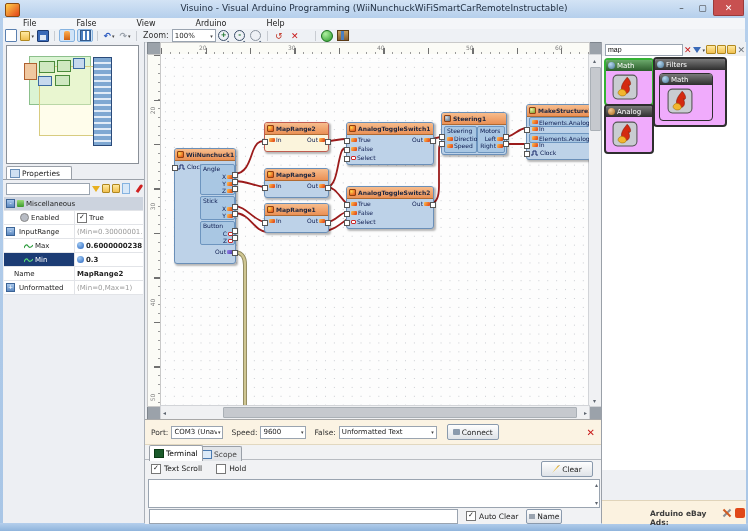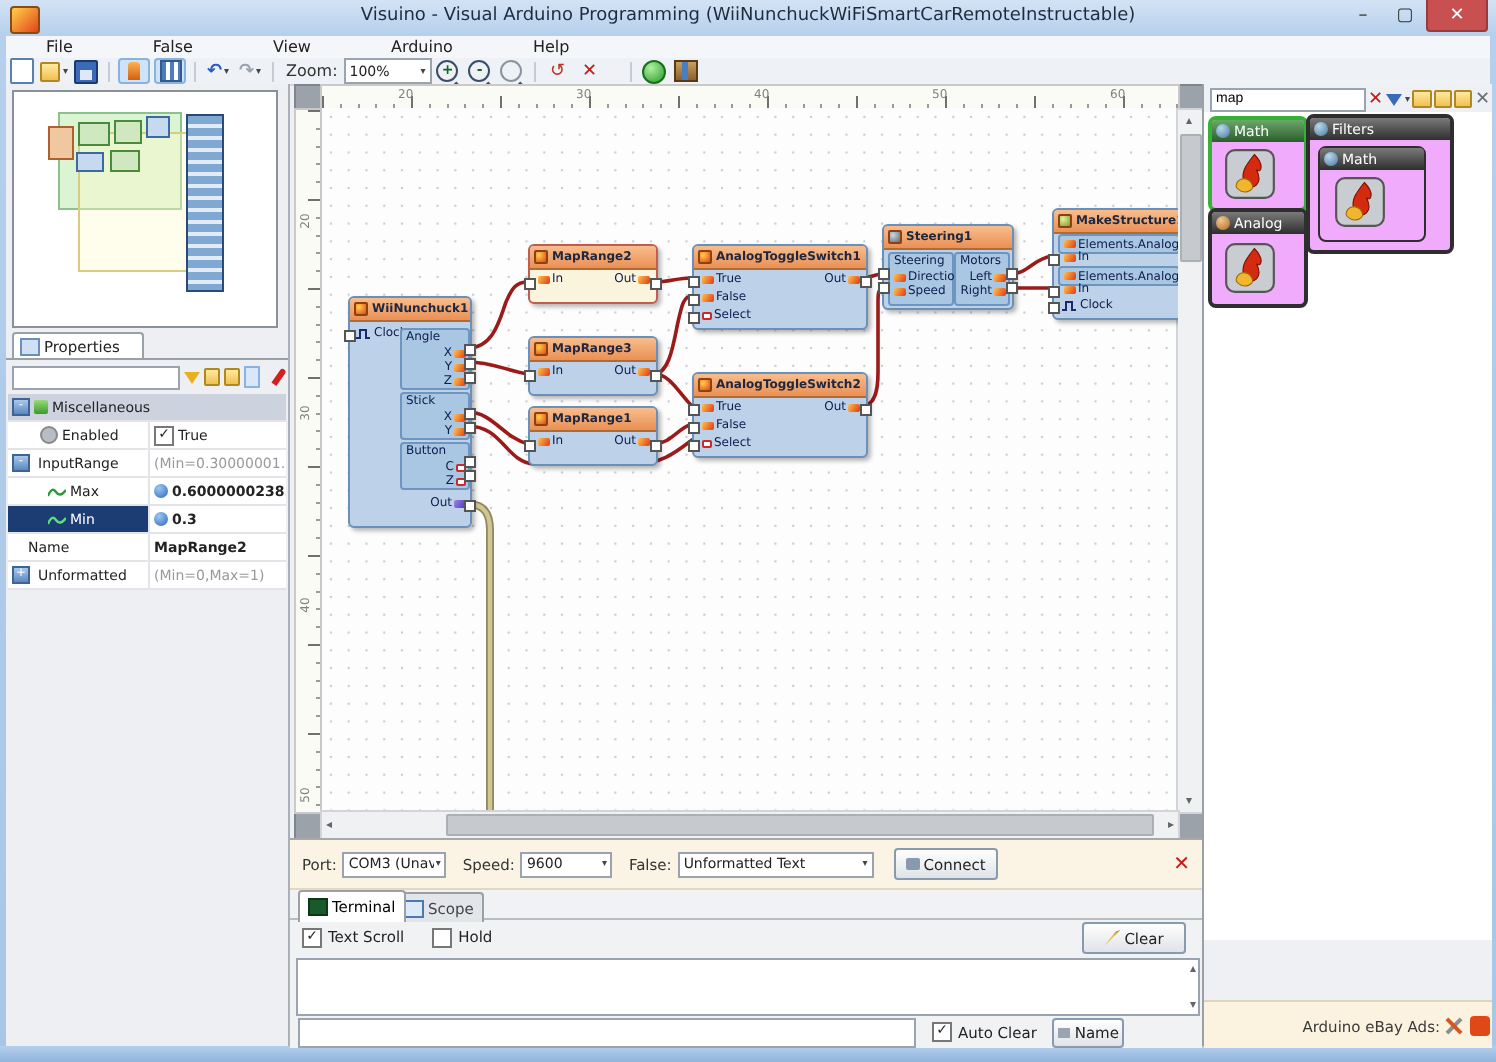--- a/index.html
+++ b/index.html
@@ -92,21 +92,21 @@
   .rsearch{position:absolute;left:3px;top:1px;width:140px;height:13px;display:flex;align-items:center;gap:1px;}
   .rsearch input{width:72px;height:10px;border:1px solid #9aa4b0;font-size:7px;padding:0 2px;}
   .palette{position:absolute;left:0;top:14px;width:144px;height:414px;background:#fff;}
   .pgroupbox{position:absolute;background:#f0abfc;border:2px solid #2e2e2e;border-radius:4px;}
   .pgroupbox.selgreen{border-color:#35b235;}
   .phead{height:11px;background:linear-gradient(#7a7a7a,#2e2e2e);border-radius:2px 2px 0 0;color:#fff;font-size:7px;display:flex;align-items:center;gap:2px;padding:0 2px;white-space:nowrap;overflow:hidden;}
   .phead.green{background:linear-gradient(#6aa86a,#2c5c2c);}
   .phicon{width:7px;height:7px;border-radius:50%;background:radial-gradient(circle at 35% 30%,#b8d8f0,#4a7898);flex:none;}
   .flamewrap{position:absolute;}
   .ads{position:absolute;left:0;top:458px;width:144px;height:23px;background:#fbf2e0;border-top:1px solid #e0d4ba;}
-  .adstext{position:absolute;right:26px;top:8px;font-size:7.5px;font-weight:normal;color:#3a3a3a;margin-left:48px;}
+  .adstext{position:absolute;right:26px;top:8px;font-size:7.5px;font-weight:bold;color:#3a3a3a;margin-left:48px;}
   .adtools{position:absolute;right:14px;top:7px;width:10px;height:10px;}
   .adtools:before{content:"";position:absolute;left:4px;top:0;width:2px;height:10px;background:#8a8f96;transform:rotate(45deg);}
   .adtools:after{content:"";position:absolute;left:4px;top:0;width:2px;height:10px;background:#d05a20;transform:rotate(-45deg);}
   .adstop{position:absolute;right:1px;top:7px;width:10px;height:10px;background:#e04818;border-radius:2px;}
   
   .iopanel{position:absolute;left:145px;top:419px;width:456px;height:104px;background:#f1f2f4;border-top:1px solid #a8a8a8;}
   .portbar{position:absolute;left:0;top:0;width:456px;height:24px;background:#fbf3e3;border-bottom:1px solid #e2d8c0;display:flex;align-items:center;font-size:7.5px;color:#333;}
   .btn{background:linear-gradient(#fefefe,#dfe3e8);border:1px solid #8a9aad;border-radius:2px;display:flex;align-items:center;justify-content:center;gap:2px;font-size:7.5px;color:#222;}
   .tabrow{position:absolute;left:0;top:24px;width:456px;height:15px;border-bottom:1px solid #b8bcc2;}
   .ttab{position:absolute;height:14px;display:flex;align-items:center;gap:2px;font-size:7.5px;padding:0 4px;border:1px solid #9aa0a8;border-bottom:none;border-radius:2px 2px 0 0;}

